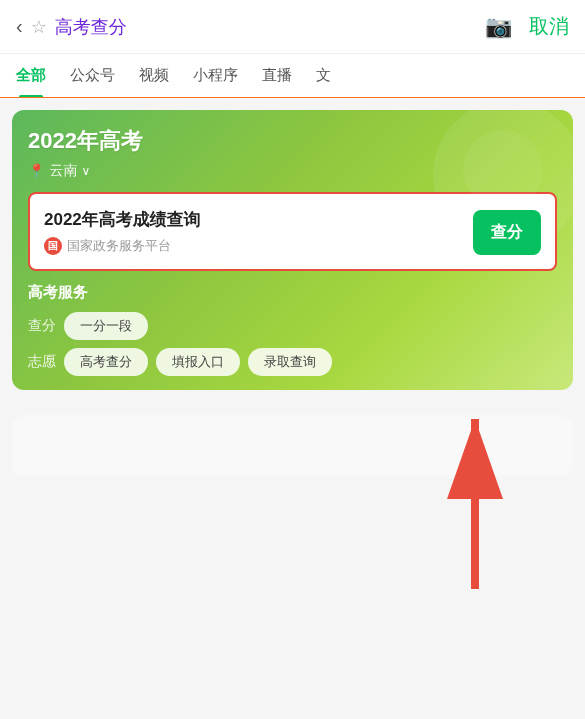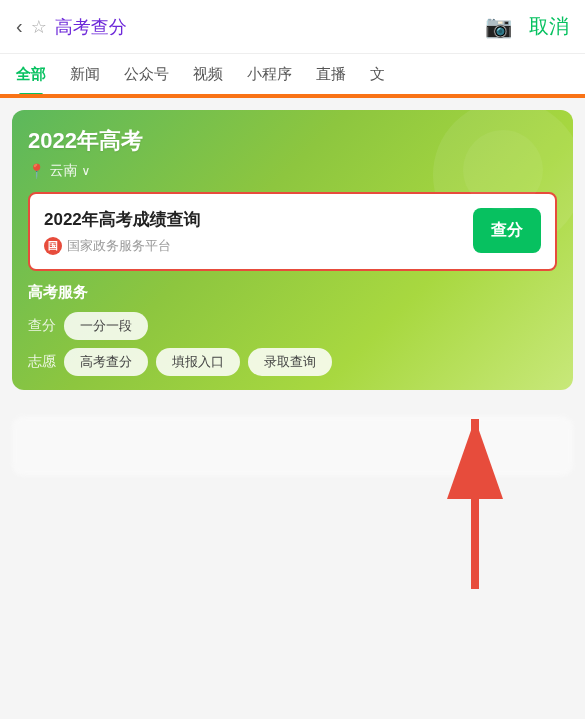--- a/index.html
+++ b/index.html
@@ -55,21 +55,21 @@
       font-size: 20px;
       color: #07c160;
       cursor: pointer;
     }
 
     
     .tab-bar {
       display: flex;
       align-items: center;
       background: #fff;
-      border-bottom: 4px solid #f97316;
+      border-bottom: 1px solid #f97316;
       padding: 0 4px;
       height: 44px;
       overflow: hidden;
     }
     .tab-item {
       padding: 0 12px;
       height: 44px;
       display: flex;
       align-items: center;
       font-size: 15px;
@@ -151,21 +151,21 @@
     .dropdown-arrow {
       font-size: 12px;
     }
 
     
     .query-card {
       background: #fff;
       border-radius: 8px;
       border: 2px solid #e74c3c;
       display: flex;
-      align-items: flex-start;
+      align-items: flex-end;
       justify-content: space-between;
       padding: 14px 14px;
       margin-bottom: 0;
       position: relative;
     }
     .query-card-left {
       flex: 1;
     }
     .query-card-title {
       font-size: 17px;
@@ -278,21 +278,20 @@
       <span class="top-title">高考查分</span>
     </div>
     <div class="top-bar-right">
       <span class="camera-icon">📷</span>
       <span class="cancel-btn">取消</span>
     </div>
   </div>
 
   <div class="tab-bar">
     <div class="tab-item active">全部</div>
-    <div class="tab-item">新闻</div>
     <div class="tab-item">公众号</div>
     <div class="tab-item">视频</div>
     <div class="tab-item">小程序</div>
     <div class="tab-item">直播</div>
     <div class="tab-item">文</div>
   </div>
 
   <div class="main-content">
 
     <div class="banner-card">

